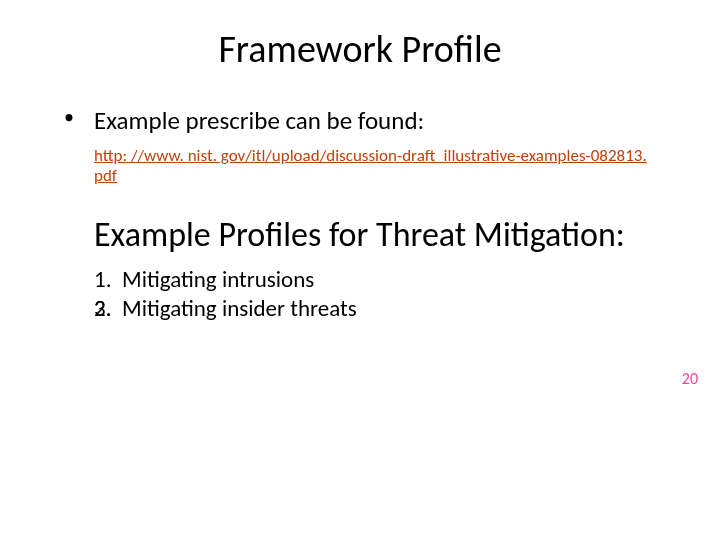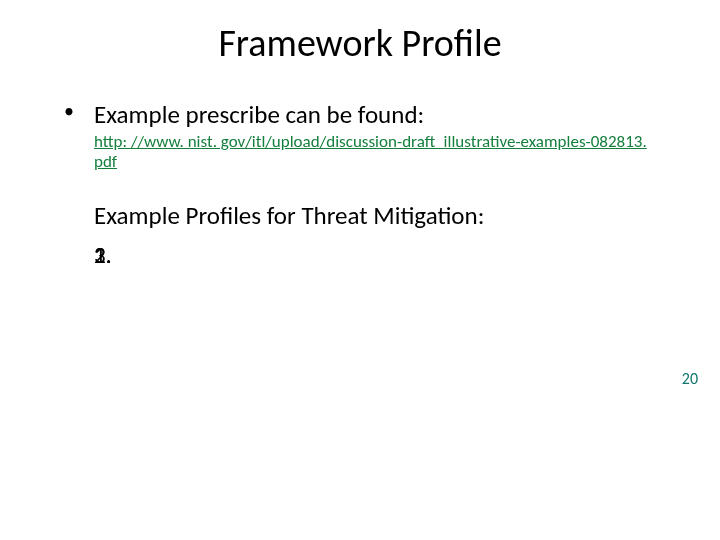--- a/index.html
+++ b/index.html
@@ -1,43 +1,43 @@
 <!DOCTYPE html>
 <html><head>
 <meta charset="utf-8">
 <style>
   * { margin: 0; padding: 0; box-sizing: border-box; }
   html, body { width: 720px; height: 540px; background: #fff; font-family: Calibri, "Segoe UI", Arial, sans-serif; color: #000; }
-  .slide { position: relative; width: 720px; height: 404px; padding: 10px 60px 0 60px; }
+  .slide { position: relative; width: 720px; height: 404px; padding: 16px 60px 0 60px; }
   .title { font-size: 38px; font-weight: 400; text-align: center; margin-top: 10px; margin-bottom: 34px; }
   .bullets { list-style: none; padding-left: 34px; }
   .bullets li { position: relative; font-size: 25px; line-height: 1.18; margin-bottom: 22px; }
   .bullets li::before { content: "•"; position: absolute; left: -30px; top: 0; font-size: 20px; }
-  .link { display: block; font-size: 17px; text-decoration: underline; color: #15803d; margin-top: 2px; line-height: 1.2; }
-  .subhead { font-size: 25px; margin-left: 34px; margin-top: 28px; margin-bottom: 10px; }
+  .link { display: block; font-size: 17px; text-decoration: underline; color: #c2410c; margin-top: 10px; line-height: 1.2; }
+  .subhead { font-size: 34px; margin-left: 34px; margin-top: 28px; margin-bottom: 10px; }
   .numlist { list-style: none; margin-left: 34px; padding-left: 28px; }
   .numlist li { font-size: 23px; line-height: 1.25; position: relative; }
   .numlist li .num { position: absolute; left: -28px; }
-  .pagenum { position: absolute; right: 22px; bottom: 16px; font-size: 16px; color: #0f766e; margin-top: 28px; }
+  .pagenum { position: absolute; right: 22px; bottom: 16px; font-size: 16px; color: #ec4899; margin-top: 28px; }
 </style>
 </head>
 <body>
 
 <div class="slide">
   <h1 class="title">Framework Profile</h1>
 
   <ul class="bullets">
     <li>
       <span>Example prescribe can be found:</span>
       <a class="link" href="#">http: //www. nist. gov/itl/upload/discussion-draft_illustrative-examples-082813. pdf</a>
     </li>
   </ul>
 
   <div class="subhead">Example Profiles for Threat Mitigation:</div>
 
   <ol class="numlist">
-    <li><span class="num">1.</span></li>
+    <li><span class="num">1.</span><span>Mitigating intrusions</span></li>
     <li><span class="num">2.</span></li>
-    <li><span class="num">3.</span></li>
+    <li><span class="num">3.</span><span>Mitigating insider threats</span></li>
   </ol>
 
   <div class="pagenum">20</div>
 </div>
 
 </body></html>

